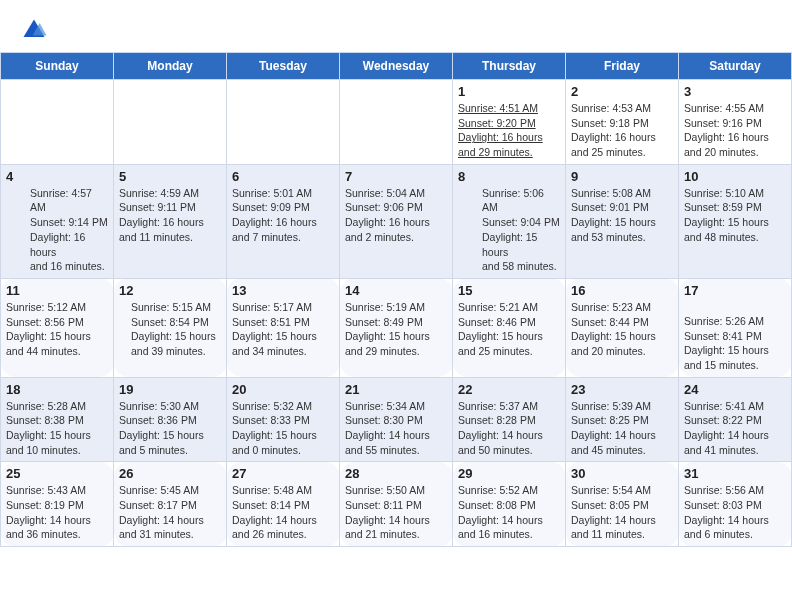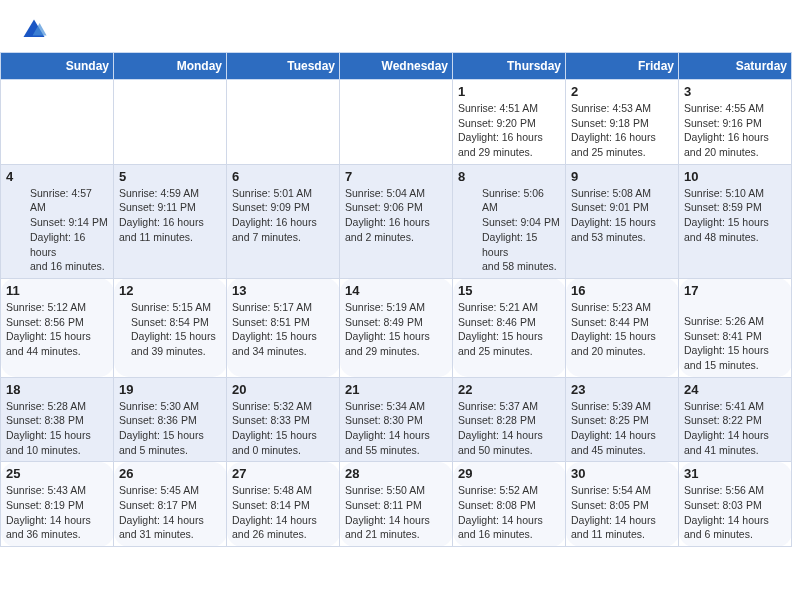--- a/index.html
+++ b/index.html
@@ -50,21 +50,21 @@
       width: 100%;
       border-collapse: collapse;
       font-size: 11px;
     }
     .calendar thead tr th {
       background: #2d6cc0;
       color: #fff;
       font-weight: bold;
       font-size: 12px;
       padding: 6px 4px;
-      text-align: right;
+      text-align: center;
       border: 1px solid #c8d8f0;
     }
     .calendar tbody tr td {
       border: 1px solid #d0d8e8;
       vertical-align: top;
       padding: 4px 5px;
       width: 113px;
       min-height: 70px;
       background: #fff;
     }
@@ -127,21 +127,21 @@
       </tr>
   </thead>
   <tbody id="calendar-body">
   <tr class="row-first">
         <td class="empty-cell"></td>
         <td class="empty-cell"></td>
         <td class="empty-cell"></td>
         <td class="empty-cell"></td>
         <td>
           <span class="day-num">1</span>
-          <div class="day-info" style="white-space: pre-line;">Sunrise: 4:51 AM
+          <div class="day-info" style="white-space: pre-line; text-decoration: underline;">Sunrise: 4:51 AM
 Sunset: 9:20 PM
 Daylight: 16 hours
 and 29 minutes.</div>
         </td>
         <td>
           <span class="day-num">2</span>
           <div class="day-info" style="white-space: pre-line;">Sunrise: 4:53 AM
 Sunset: 9:18 PM
 Daylight: 16 hours
 and 25 minutes.</div>

